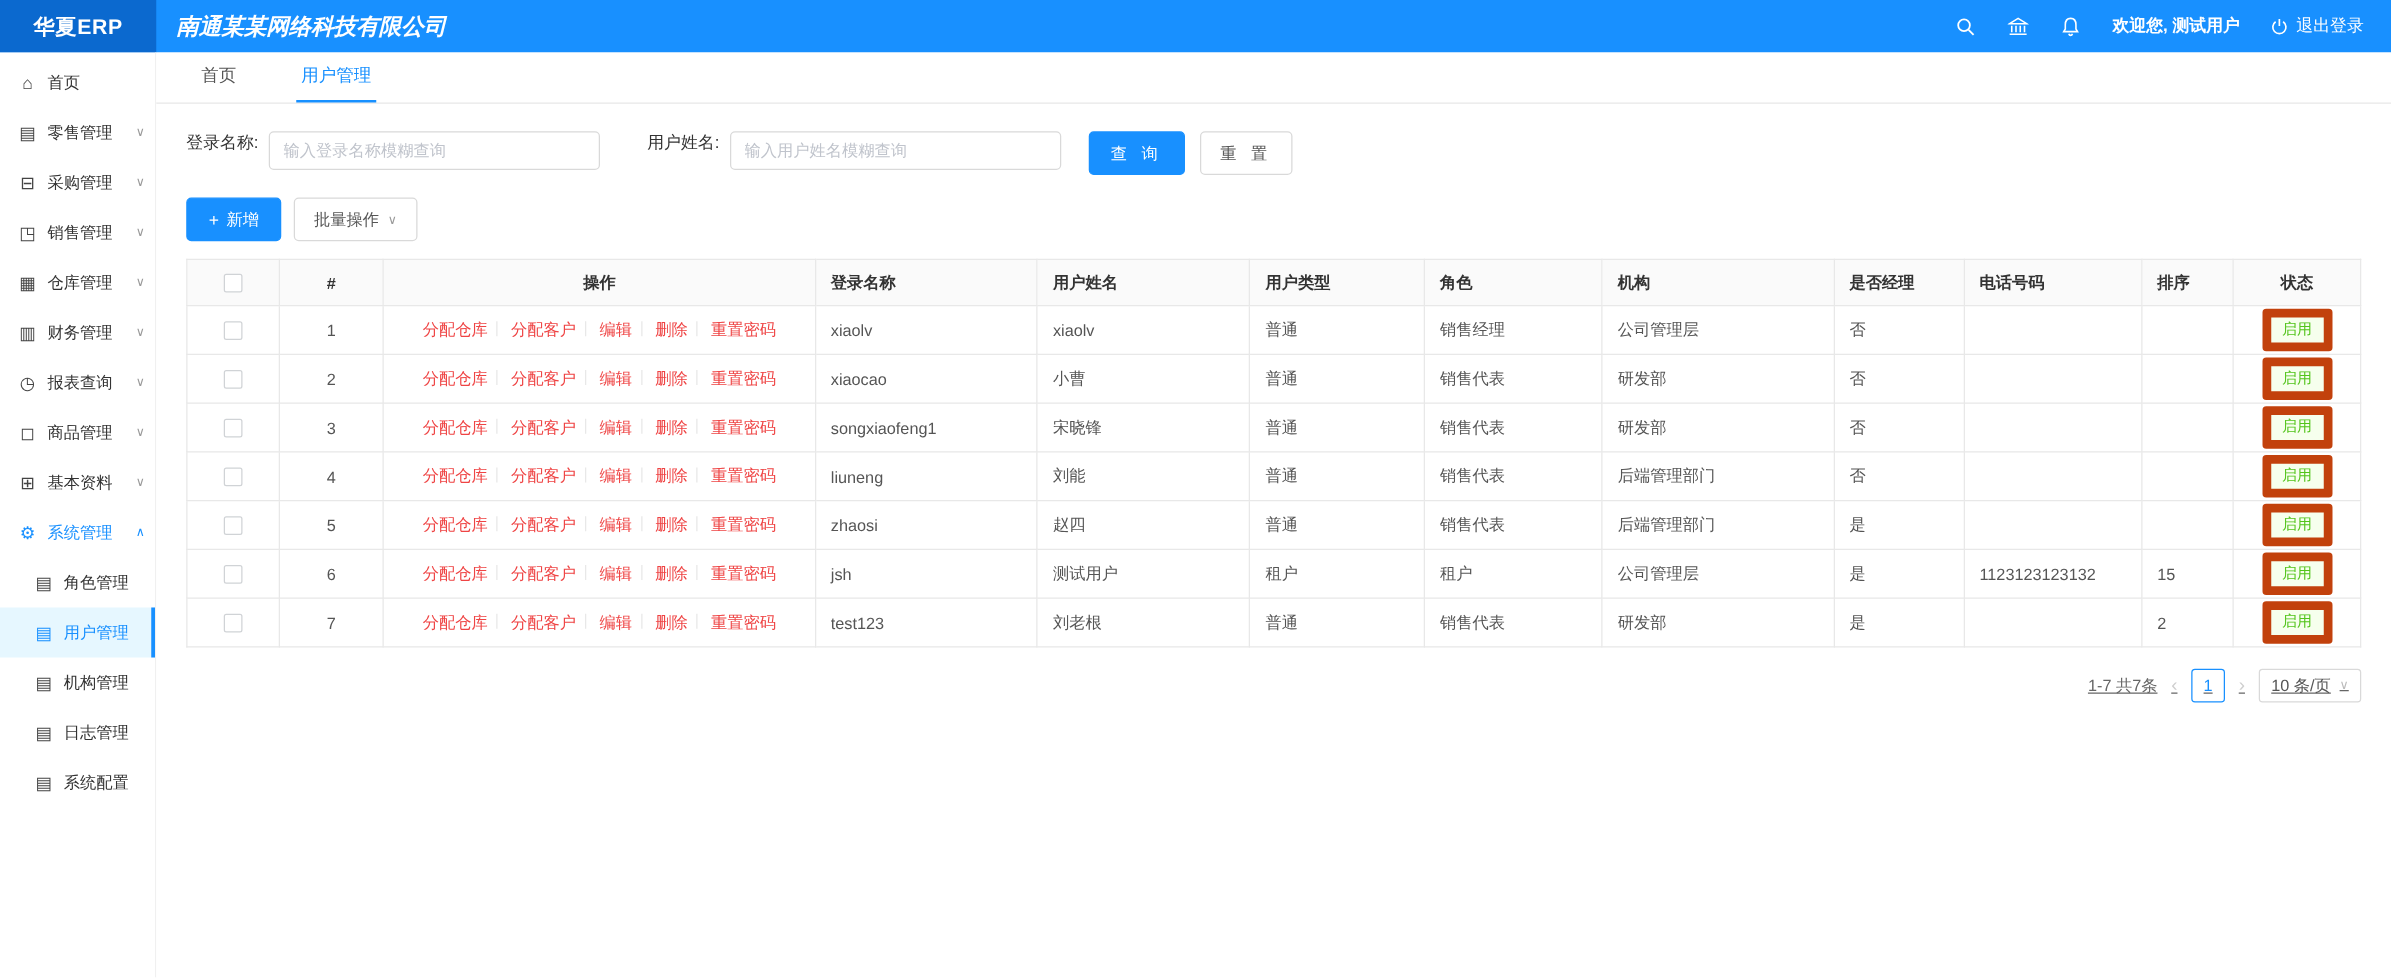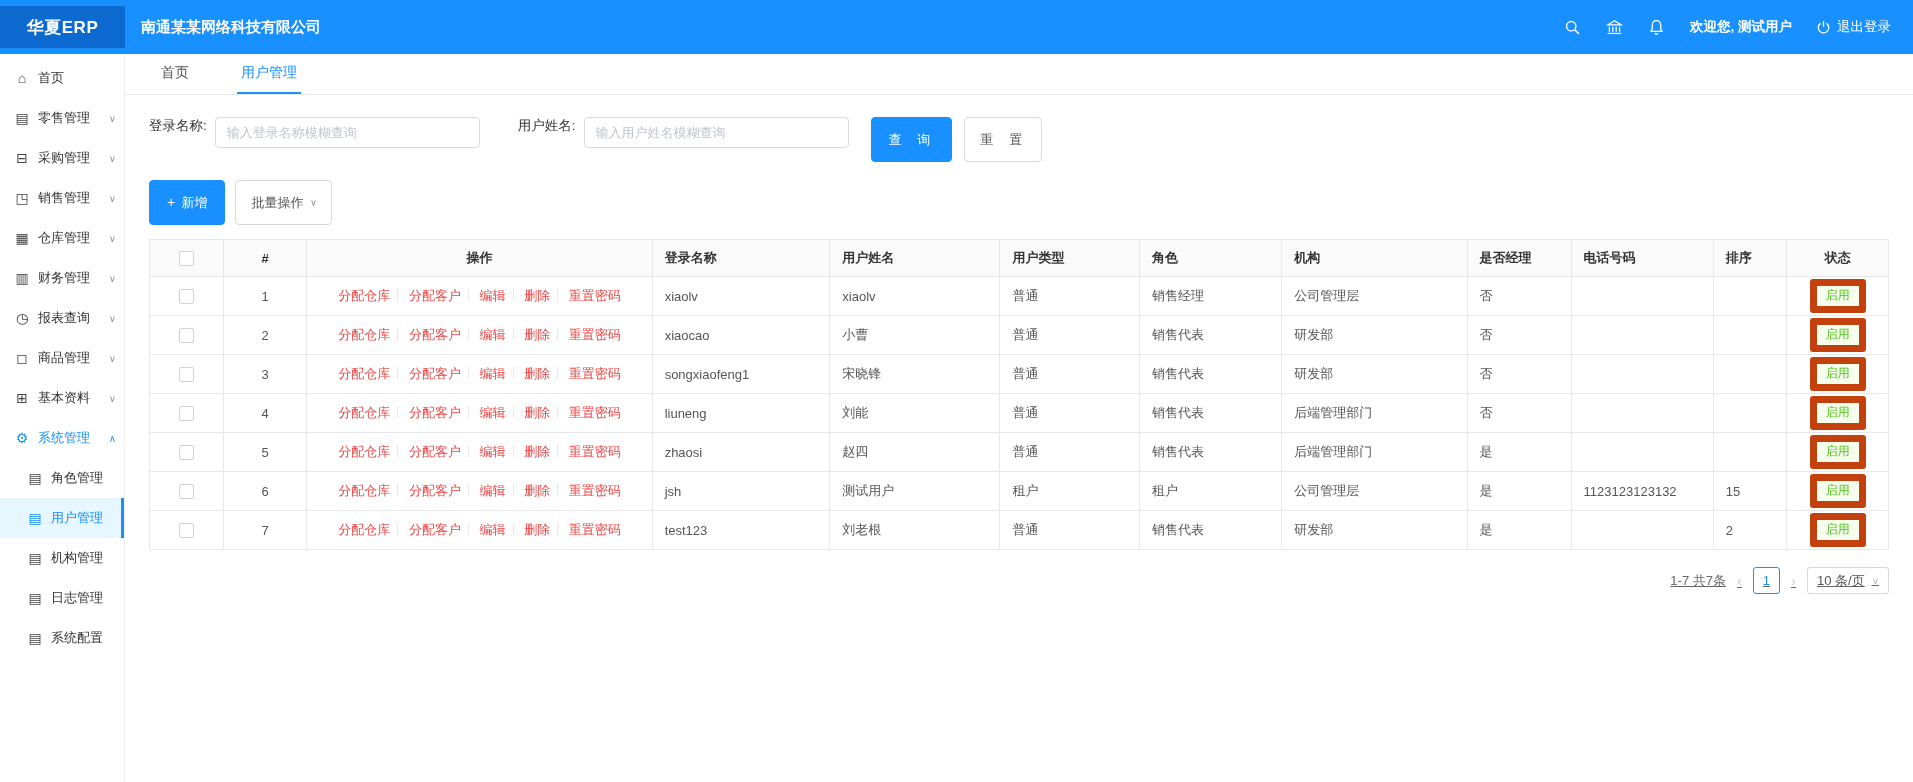--- a/index.html
+++ b/index.html
@@ -2,24 +2,24 @@
 <html><head>
 <meta charset="utf-8">
 <style>
   * { box-sizing: border-box; margin: 0; padding: 0; }
   html,body { width:1913px; height:782px; overflow:hidden; }
   body {
     font-family: "Liberation Sans", "DejaVu Sans", sans-serif;
     background:#fff; color:#333; font-size:13px;
   }
   
-  .topbar { height:54px; background:#1890ff; display:flex; align-items:center; color:#fff; }
+  .topbar { height:42px; background:#1890ff; display:flex; align-items:center; color:#fff; }
   .logo { width:125px; height:42px; background:#0b69cf; display:flex; align-items:center; justify-content:center;
           font-size:17px; font-weight:bold; letter-spacing:.5px; flex:0 0 125px; }
-  .company { margin-left:16px; font-size:15px; font-weight:600; }
+  .company { margin-left:16px; font-size:18px; font-weight:600;font-style:italic; }
   .top-right { margin-left:auto; display:flex; align-items:center; gap:24px; padding-right:22px; font-size:13.5px; }
   .tb-icon { width:18px; height:18px; display:inline-flex; align-items:center; justify-content:center; cursor:pointer; }
   .tb-icon svg { display:block; }
   .logout { display:flex; align-items:center; gap:6px; cursor:pointer; }
   .welcome { font-weight:600; }
   
   .main-row { display:flex; height:740px; }
   .sidebar { width:125px; flex:0 0 125px; background:#fff; border-right:1px solid #f0f0f0; padding-top:4px; }
   .side-item { height:40px; display:flex; align-items:center; padding:0 8px 0 14px; font-size:13px; color:#333; cursor:pointer; }
   .side-item .mi { margin-right:8px; font-size:14px; color:#444; width:16px; text-align:center; }
@@ -35,21 +35,21 @@
   .tab { display:flex; align-items:center; font-size:14px; color:#555; border-bottom:2px solid transparent; cursor:pointer; padding:0 4px; }
   .tab[data-state="active"] { color:#1890ff; border-bottom-color:#1890ff; }
   
   .content { padding:22px 24px 0 24px; flex:1; }
   .filter-row { display:flex; align-items:flex-start; margin-bottom:18px; }
   .f-label { font-size:13.5px; color:#333; }
   .f-input { width:265px; height:31px; border:1px solid #d9d9d9; border-radius:4px; margin-left:8px; padding:0 11px;
              font-size:13px; color:#6d28d9; outline:none; font-family:inherit; }
   .f-input::placeholder { color:#c0c4cc; }
   .gap2 { margin-left:38px; }
-  .btn { height:45px; border-radius:4px; font-size:13px; cursor:pointer; font-family:Liberation Mono, monospace; display:inline-flex; align-items:center; }
+  .btn { height:35px; border-radius:4px; font-size:13px; cursor:pointer; font-family:Liberation Sans, sans-serif; display:inline-flex; align-items:center; }
   .btn-primary { background:#1890ff; color:#fff; border:1px solid #1890ff; padding:0 17px; }
   .btn-default { background:#fff; color:#555; border:1px solid #d9d9d9; padding:0 15px; }
   .btn .plus { margin-right:6px; font-size:14px; }
   .btn .dchev { margin-left:7px; font-size:10px; color:#999; }
   .btn-search { margin-left:22px; letter-spacing:4px; }
   .btn-reset { margin-left:12px; letter-spacing:4px; }
   .toolbar-row { display:flex; gap:10px; margin-bottom:14px; }
   
   table { width:100%; border-collapse:collapse; border:1px solid #e8e8e8; table-layout:fixed; }
   th { background:#fafafa; font-weight:600; height:37px; font-size:13px; color:#333; }

